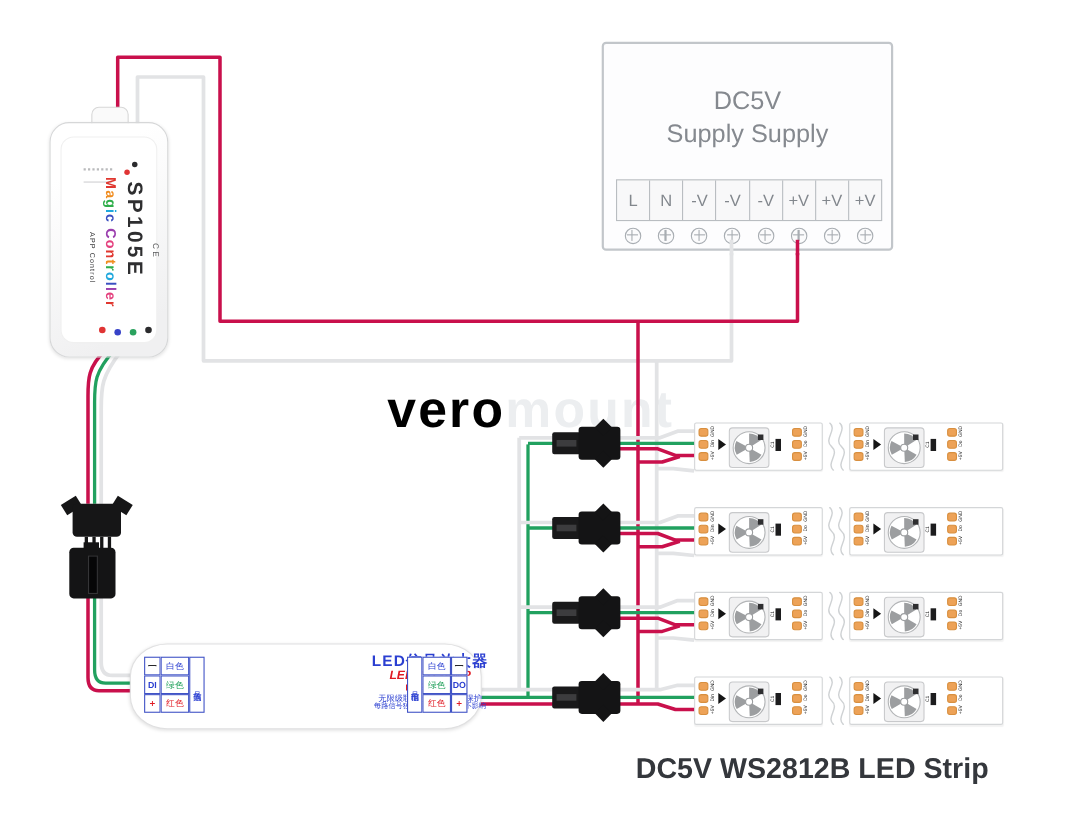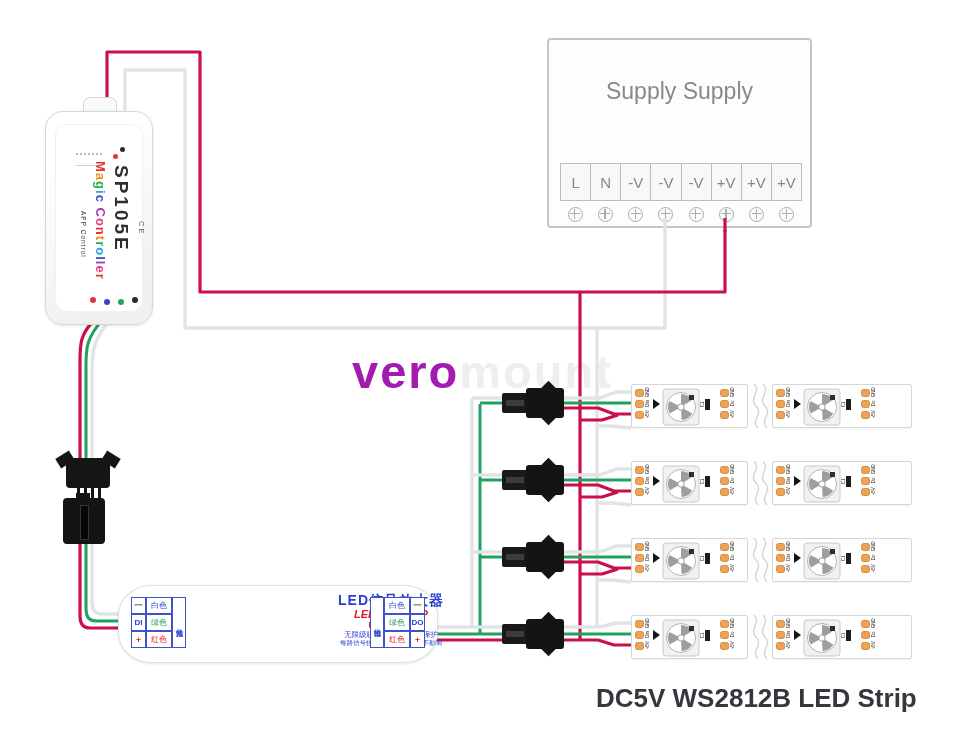--- a/index.html
+++ b/index.html
@@ -8,21 +8,21 @@
   .abs{position:absolute;}
   svg.wirelayer{position:absolute;left:0;top:0;z-index:1;}
   svg.wiretop{position:absolute;left:0;top:0;z-index:6;}
   .wire{fill:none;stroke-linejoin:round;stroke-linecap:butt;}
   .w-red{stroke:var(--wire-red,#c9104c);stroke-width:3.2;}
   .w-grn{stroke:var(--wire-green,#21a15f);stroke-width:3;}
   .w-wht{stroke:var(--wire-white,#e2e3e5);stroke-width:3.4;}
 
   
   .watermark{left:352px;top:344px;z-index:0;font-size:47px;font-weight:bold;letter-spacing:2px;}
-  .wm1{color:#a21caf;} .wm2{color:#eceef0;}
+  .wm1{color:#000000;} .wm2{color:#eceef0;}
 
   
   .ctab{left:83px;top:97px;width:32px;height:20px;background:#fafafa;border:1px solid #d7d7d7;
         border-radius:7px 7px 3px 3px;z-index:2;}
   .controller{left:45px;top:111px;width:106px;height:212px;border-radius:18px;z-index:3;
         background:linear-gradient(150deg,#ffffff 20%,#f0f0f1 85%);border:1px solid #d6d7d8;
         box-shadow:0 1px 3px rgba(0,0,0,.10);}
   .cface{left:9px;top:12px;width:86px;height:186px;background:#fff;border:1px solid #f0f0f0;border-radius:12px;}
   .vtext{writing-mode:vertical-rl;white-space:nowrap;}
   .cbrand{left:37px;top:36px;height:170px;font-size:13px;font-weight:bold;letter-spacing:1px;}
@@ -92,21 +92,21 @@
        box-sizing:border-box;z-index:2;box-shadow:0 1px 1px rgba(0,0,0,.05);}
   .pad{position:absolute;width:9px;height:8px;border-radius:2.5px;background:var(--pad-orange,#eda257);
        border:1px solid #d88f3f;box-sizing:border-box;}
   .mlabel{position:absolute;width:16px;text-align:center;font-size:4.5px;color:#1c1c1c;
           transform:rotate(-90deg);line-height:1;}
   .dirarrow{position:absolute;width:0;height:0;border-left:7px solid #151515;
             border-top:5px solid transparent;border-bottom:5px solid transparent;}
   .cap{position:absolute;width:5px;height:11px;background:#1d1d1e;}
   .ledsvg{position:absolute;}
 
-  .caption{left:596px;top:683px;width:360px;font-size:26px;font-weight:bold;color:#34373c;z-index:4;}
+  .caption{left:578px;top:683px;width:360px;font-size:26px;font-weight:bold;color:#34373c;z-index:4;}
 </style>
 </head>
 <body>
 
 <div class="stage">
 
   <div class="abs watermark">
     <span class="wm1">vero</span><span class="wm2">mount</span>
   </div>
 
@@ -164,20 +164,21 @@
           <span class="dot" style="left: 34px; top: 172px; width: 6px; height: 6px; background: rgb(224, 52, 52);"></span>
           <span class="dot" style="left: 48px; top: 174px; width: 6px; height: 6px; background: rgb(55, 66, 200);"></span>
           <span class="dot" style="left: 62px; top: 174px; width: 6px; height: 6px; background: rgb(42, 162, 94);"></span>
           <span class="dot" style="left: 76px; top: 172px; width: 6px; height: 6px; background: rgb(43, 43, 45);"></span>
         </div>
     </div>
   </div>
 
   <div class="abs psu">
     <div class="psu-title">
+      <div>DC5V</div>
       <div>Supply Supply</div>
     </div>
     <div class="abs termrow" id="termrow">
         <div class="term">L</div>
         <div class="term">N</div>
         <div class="term">-V</div>
         <div class="term">-V</div>
         <div class="term">-V</div>
         <div class="term">+V</div>
         <div class="term">+V</div>

